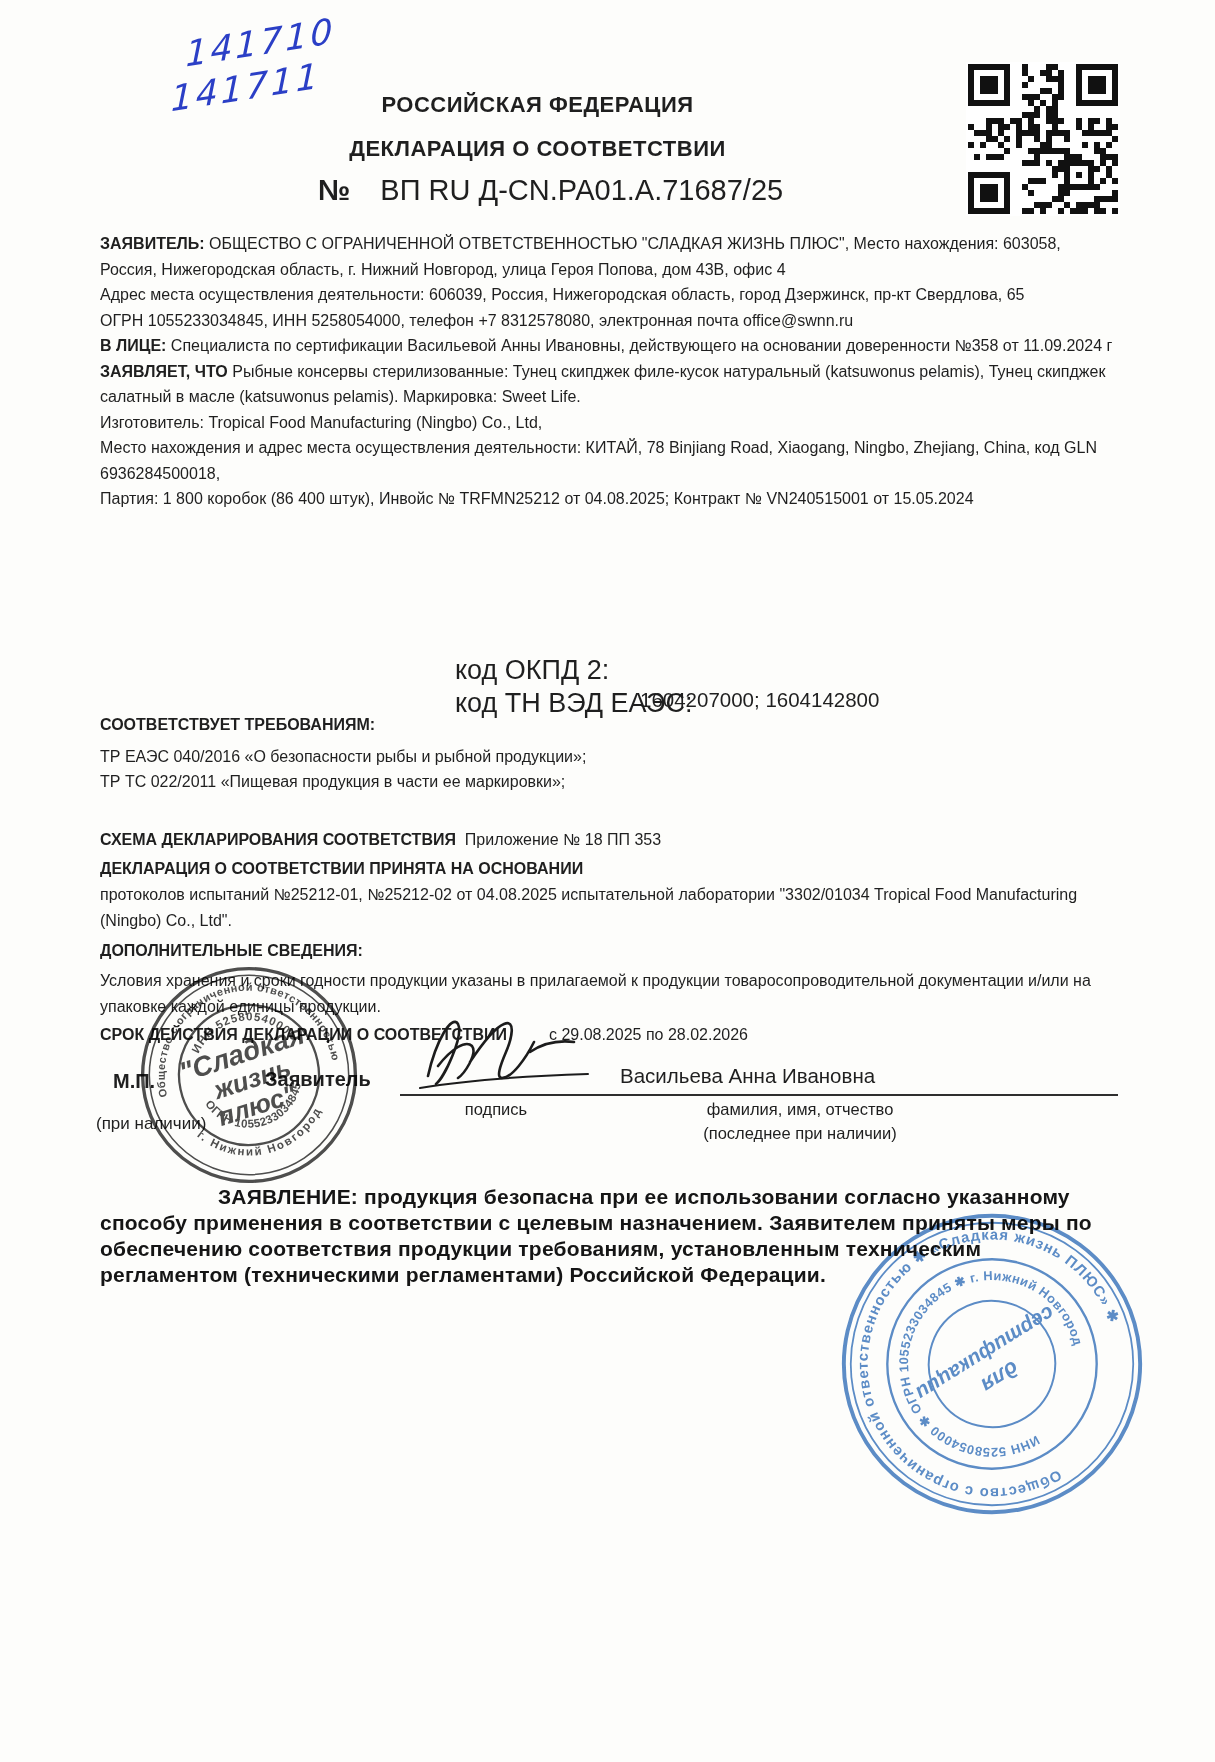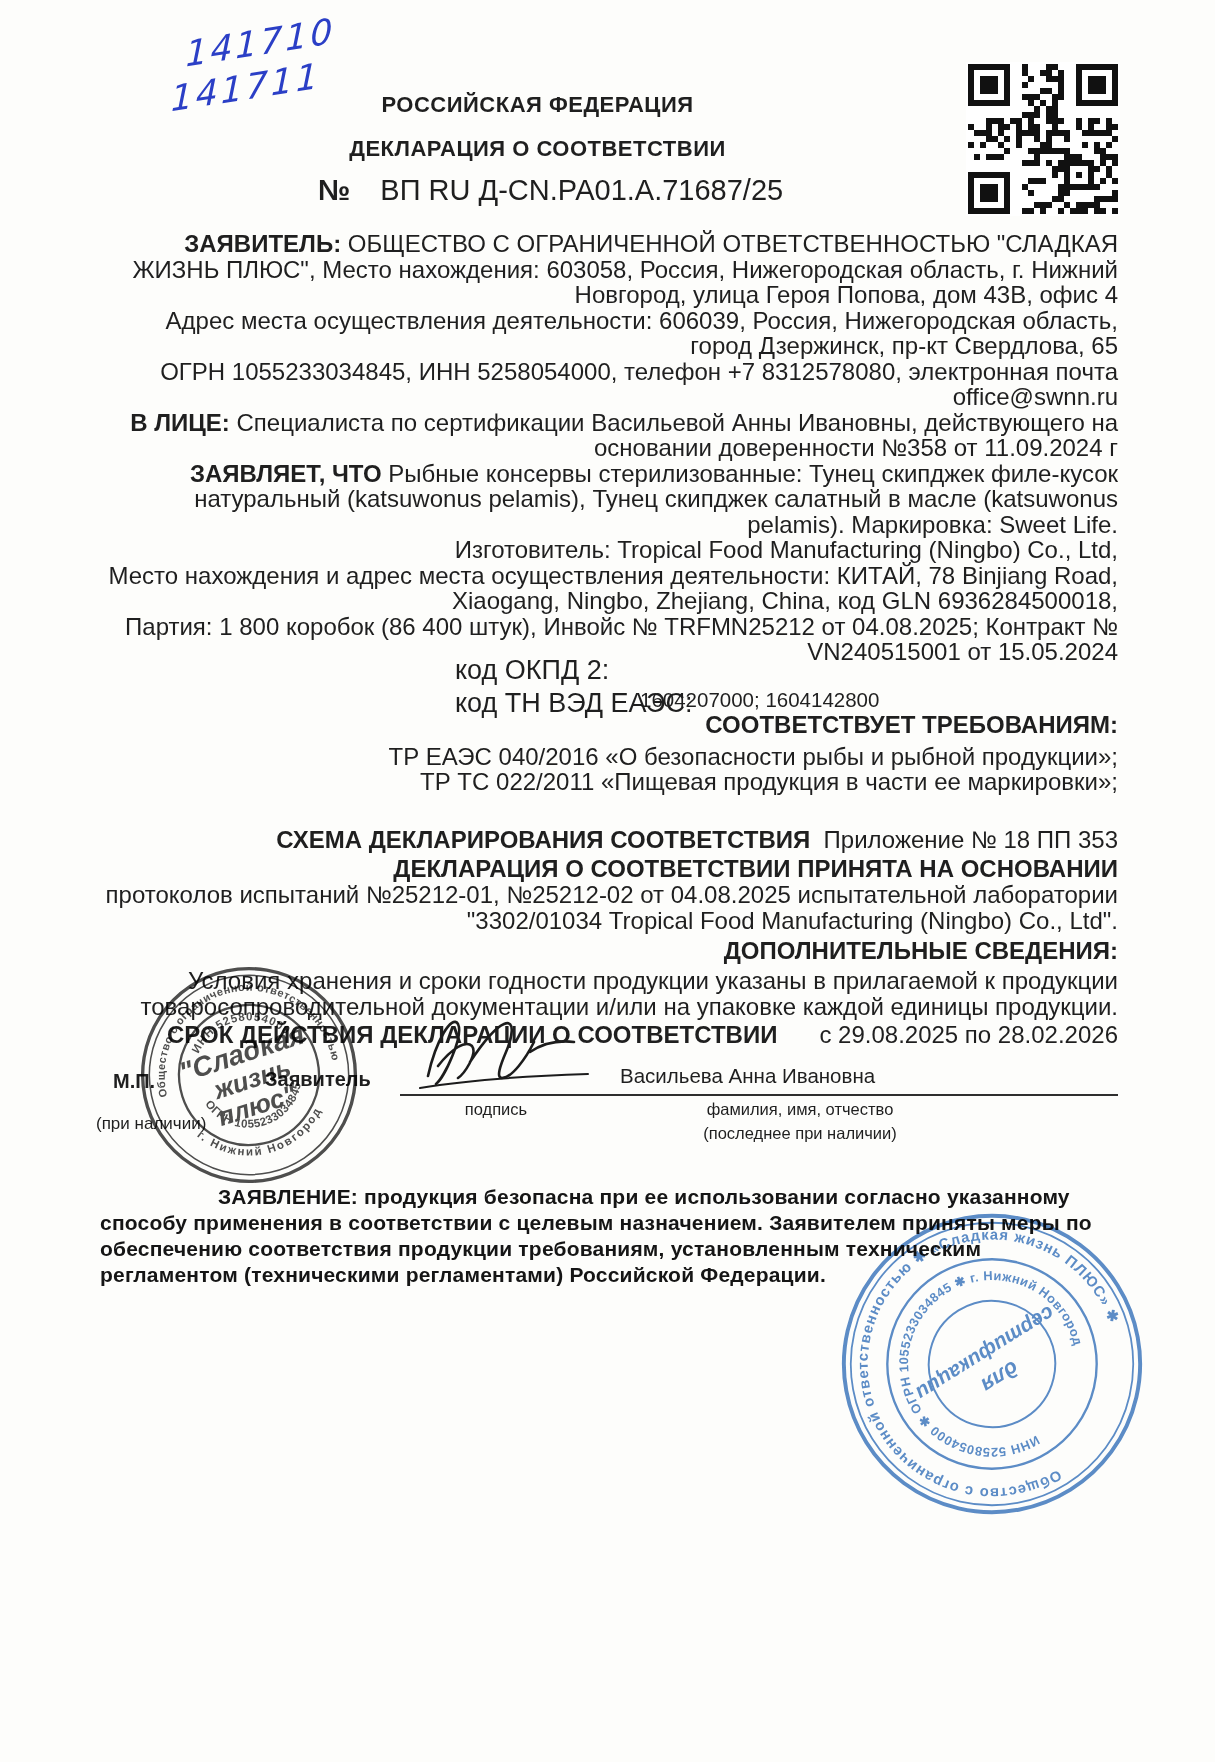--- a/index.html
+++ b/index.html
@@ -3,21 +3,21 @@
 <meta charset="utf-8">
 <style>
   html,body{margin:0;padding:0;background:#e8e8e6;}
   .page{
     position:relative;width:1215px;height:1762px;margin:0 auto;
     background:#fdfdfb;overflow:hidden;
     font-family:"Liberation Sans",sans-serif;color:#1f1f1f;
   }
   .abs{position:absolute;}
   .b{font-weight:700;}
-  .body-text{font-size:24px;line-height:25.5px;text-align:right;}
+  .body-text{font-size:16px;line-height:25.5px;}
   .para{margin:0;}
   
   .handwriting{
     font-family:"DejaVu Sans",sans-serif;font-style:italic;
     color:#2b3fc6;font-size:35px;font-weight:500;letter-spacing:3px;
     transform:rotate(-9deg) skewX(-10deg);transform-origin:left top;line-height:40px;
   }
   .handwriting .hw2{display:block;margin-left:-14px;margin-top:2px;}
   
   .hdr-line{left:100px;width:875px;text-align:center;font-weight:700;font-size:22px;letter-spacing:.5px;}

